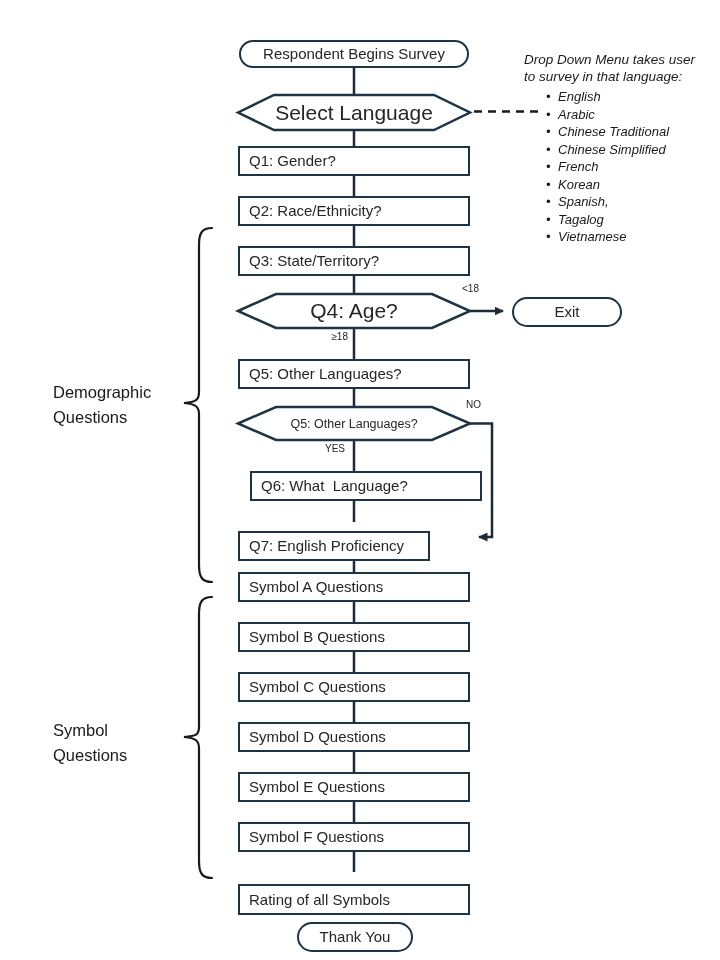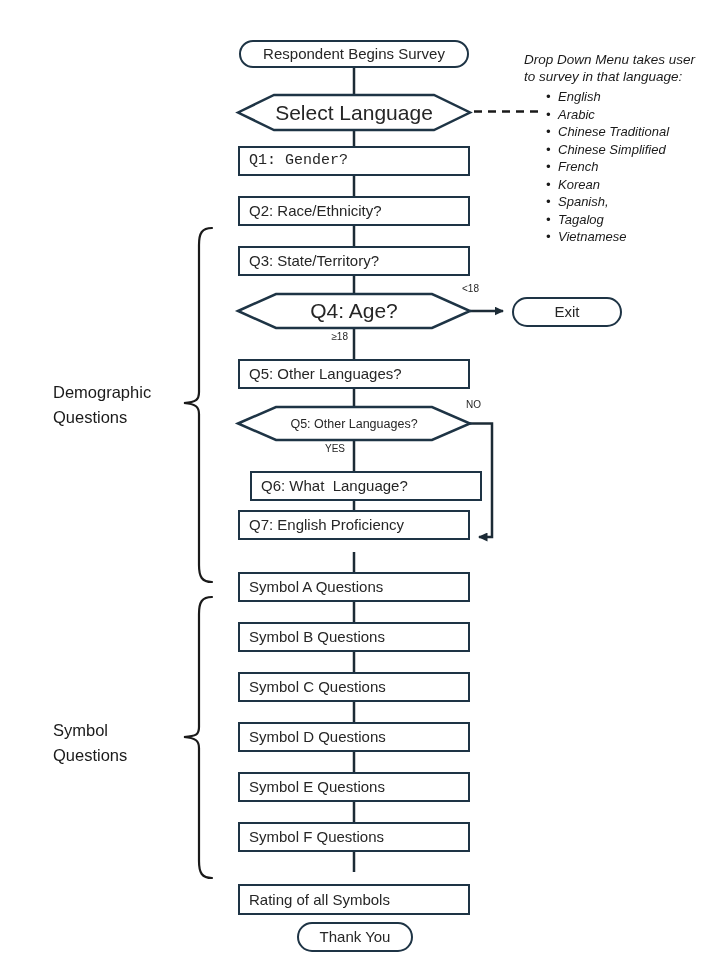--- a/index.html
+++ b/index.html
@@ -121,26 +121,26 @@
   </svg>
 
   <div class="shape stadium" style="left:239px;top:40px;width:230px;height:28px;border-radius:14px;">Respondent Begins Survey</div>
   <div class="shape stadium" style="left:512px;top:297px;width:110px;height:30px;border-radius:15px;">Exit</div>
   <div class="shape stadium" style="left:297px;top:922px;width:116px;height:30px;border-radius:15px;">Thank You</div>
 
   <div class="hex-label" style="left:238px;top:95px;width:232px;height:35px;">Select Language</div>
   <div class="hex-label" style="left:238px;top:294px;width:232px;height:34px;">Q4: Age?</div>
   <div class="hex-label small" style="left:238px;top:407px;width:232px;height:33px;">Q5: Other Languages?</div>
 
-  <div class="shape box" style="left:238px;top:146px;width:232px;height:30px;font-family:Liberation Mono, monospace;">Q1: Gender?</div>
+  <div class="shape box" style="left:238px;top:146px;width:232px;height:30px;">Q1: Gender?</div>
   <div class="shape box" style="left:238px;top:196px;width:232px;height:30px;">Q2: Race/Ethnicity?</div>
   <div class="shape box" style="left:238px;top:246px;width:232px;height:30px;">Q3: State/Territory?</div>
   <div class="shape box" style="left:238px;top:359px;width:232px;height:30px;">Q5: Other Languages?</div>
   <div class="shape box" style="left:250px;top:471px;width:232px;height:30px;">Q6: What  Language?</div>
-  <div class="shape box" style="left:238px;top:510px;width:232px;height:30px;">Q7: English Proficiency</div>
+  <div class="shape box" style="left:238px;top:531px;width:192px;height:30px;">Q7: English Proficiency</div>
 
   <div class="shape box" style="left:238px;top:572px;width:232px;height:30px;">Symbol A Questions</div>
   <div class="shape box" style="left:238px;top:622px;width:232px;height:30px;">Symbol B Questions</div>
   <div class="shape box" style="left:238px;top:672px;width:232px;height:30px;">Symbol C Questions</div>
   <div class="shape box" style="left:238px;top:722px;width:232px;height:30px;">Symbol D Questions</div>
   <div class="shape box" style="left:238px;top:772px;width:232px;height:30px;">Symbol E Questions</div>
   <div class="shape box" style="left:238px;top:822px;width:232px;height:30px;">Symbol F Questions</div>
   <div class="shape box" style="left:238px;top:884px;width:232px;height:31px;">Rating of all Symbols</div>
 
   <div class="branch-label" style="left:462px;top:283px;">&lt;18</div>

